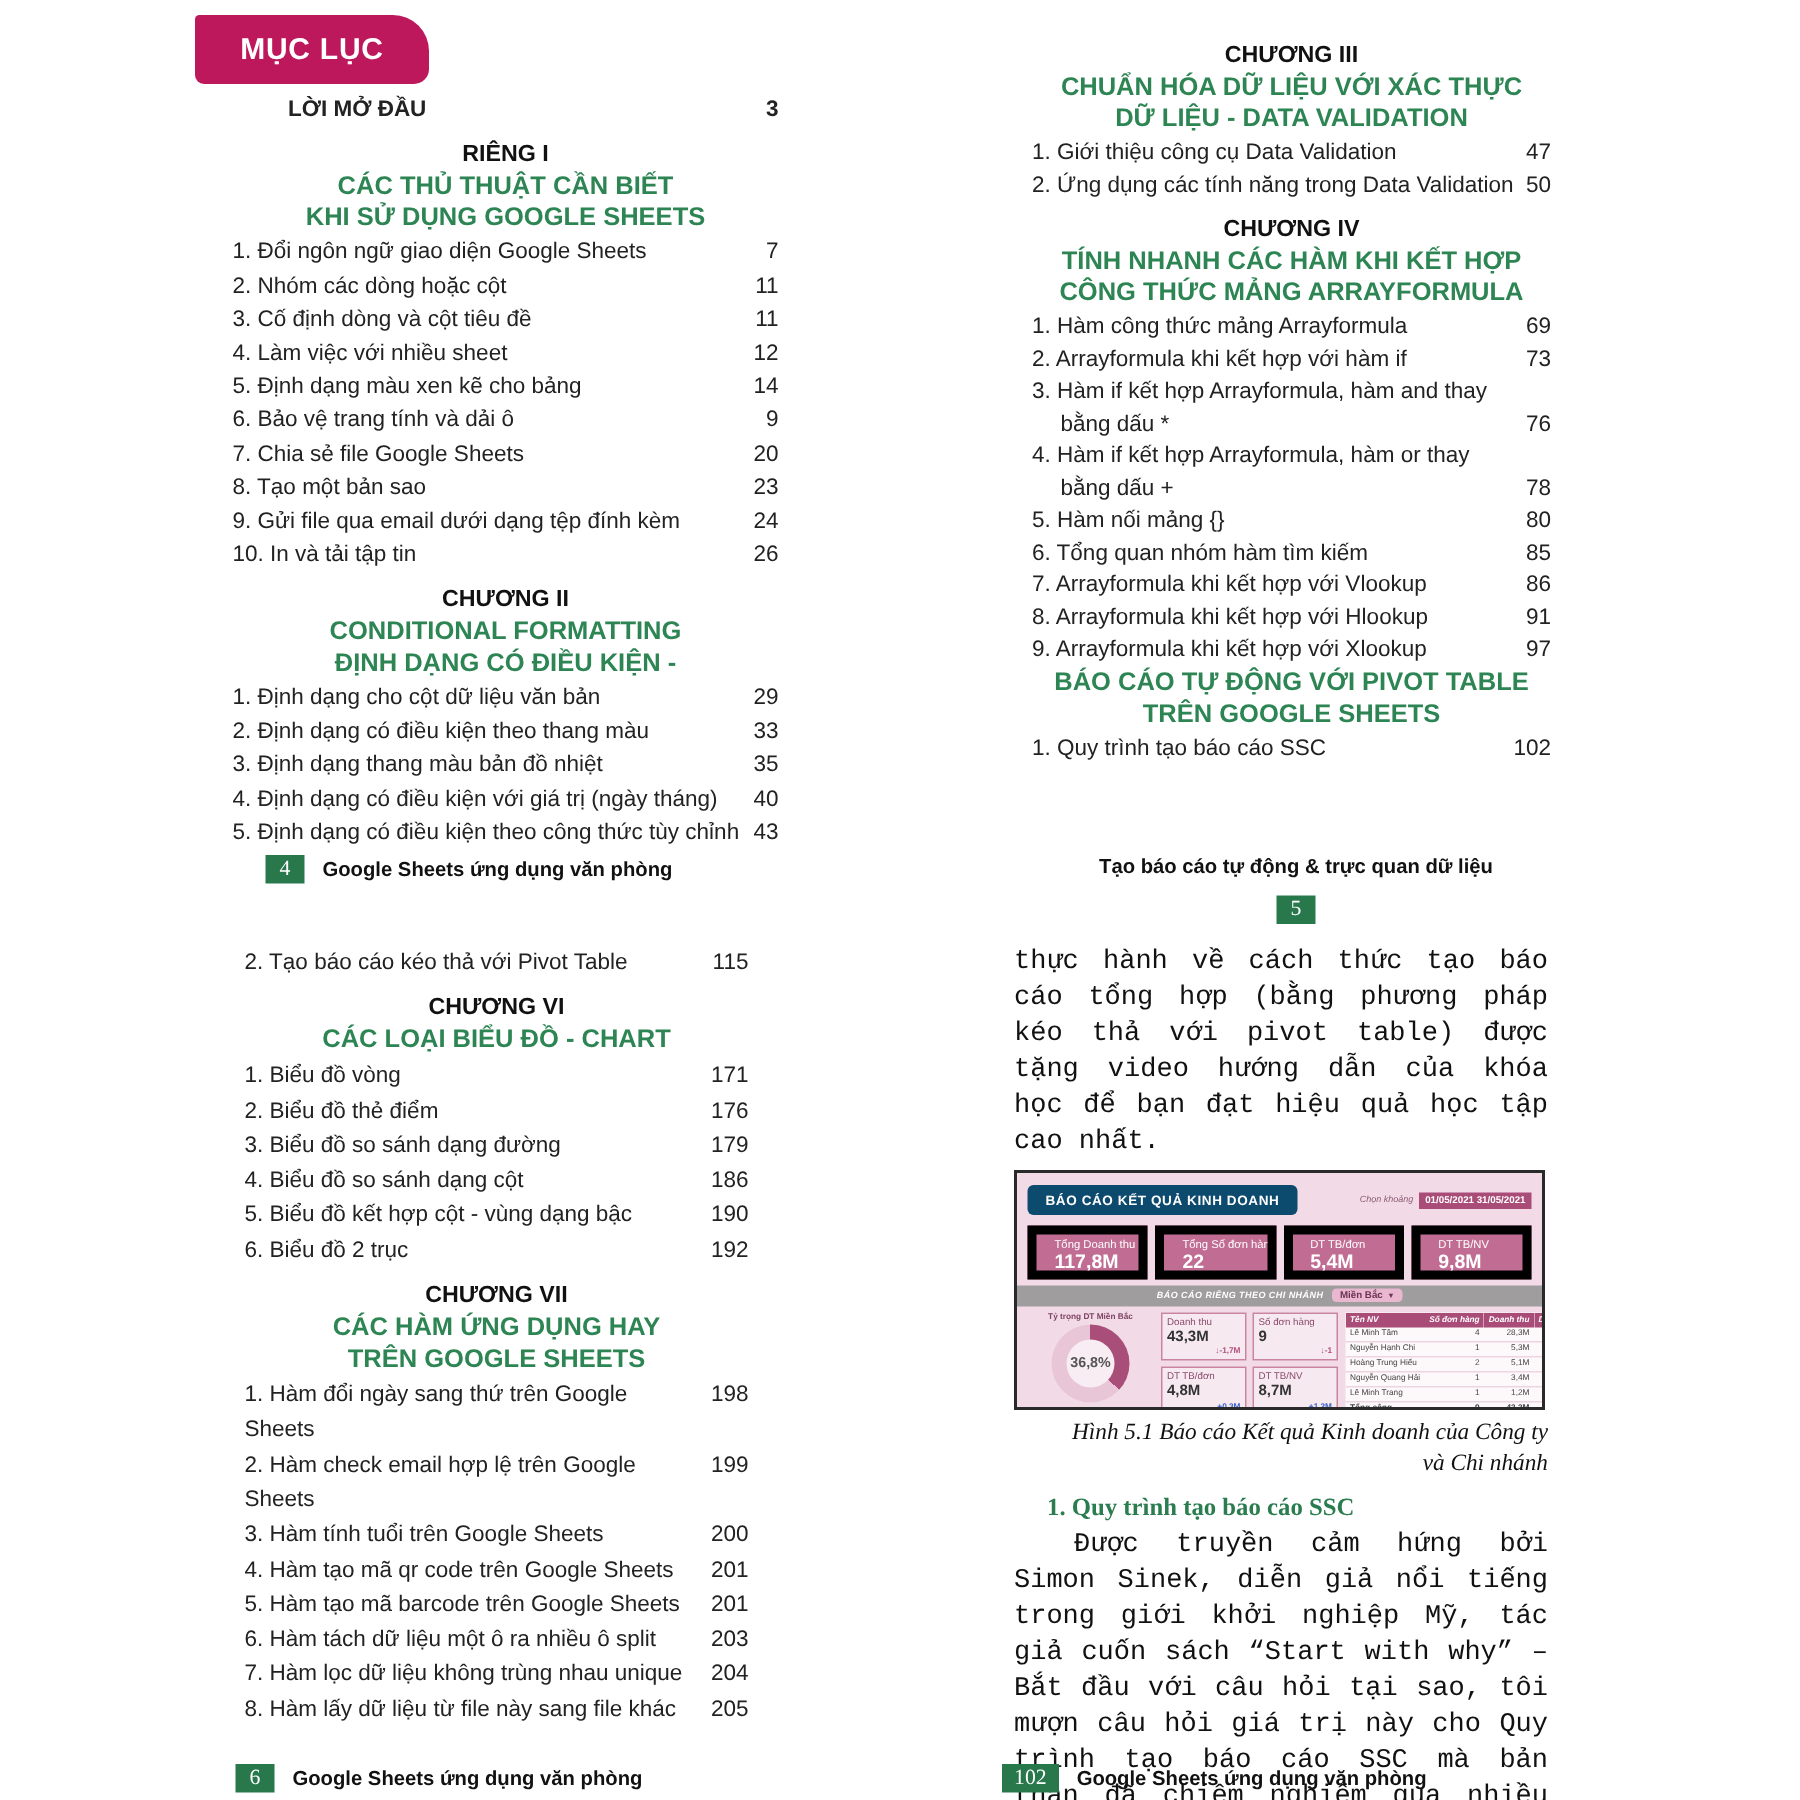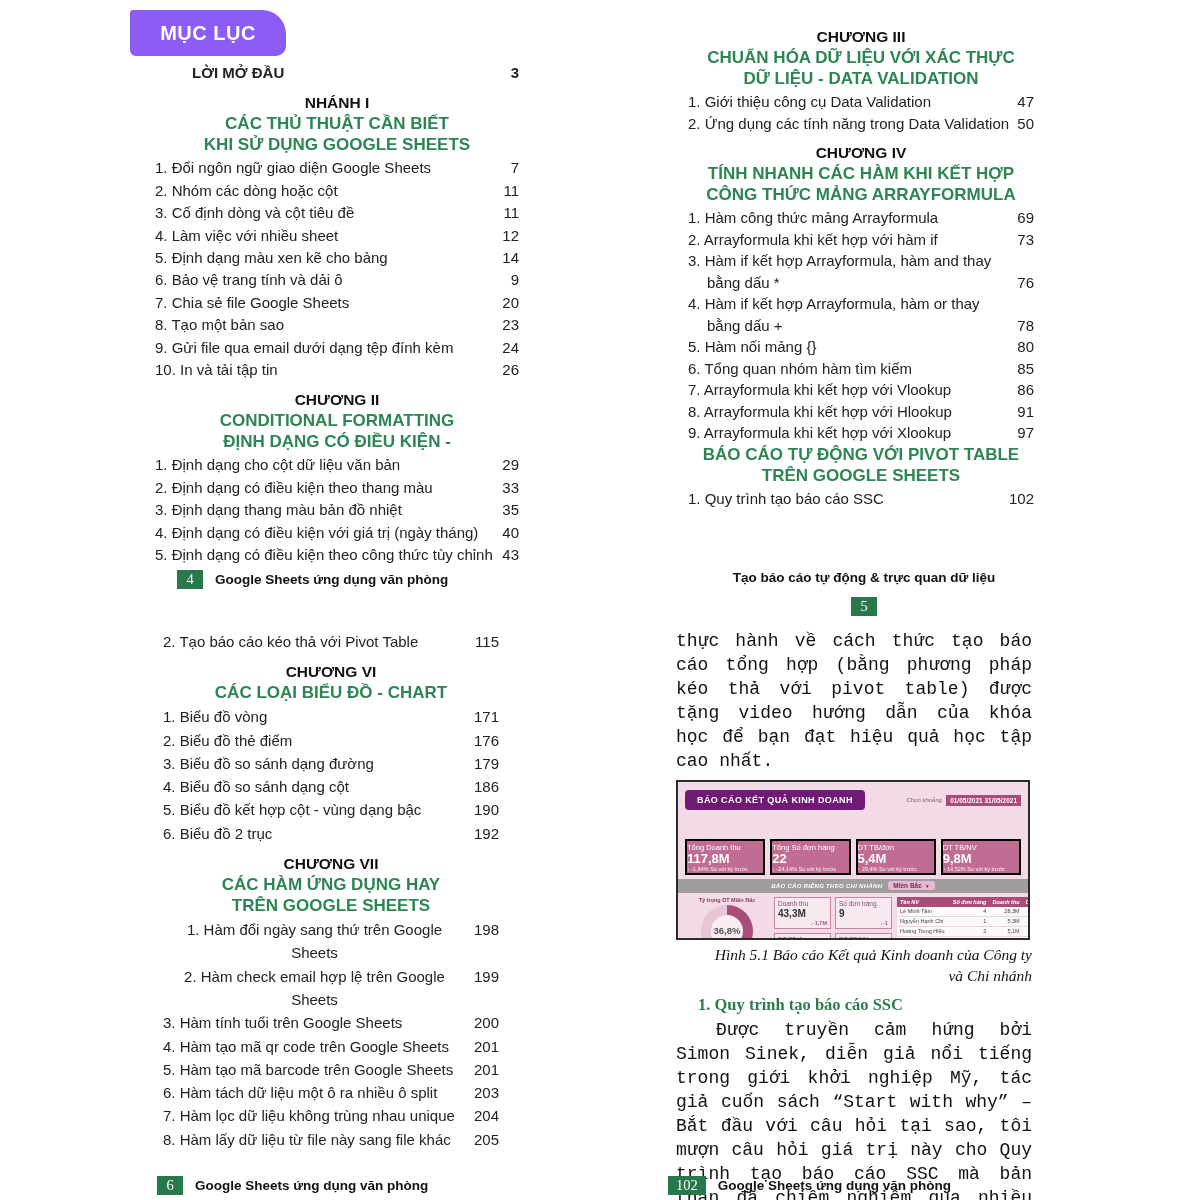--- a/index.html
+++ b/index.html
@@ -1,21 +1,21 @@
 <!DOCTYPE html>
 <html><head>
 <meta charset="utf-8">
 <style>
   html,body{margin:0;padding:0;background:#ffffff;}
   .sheet{position:relative;width:1200px;height:1200px;background:#fff;overflow:hidden;
          font-family:"Liberation Sans", sans-serif;color:#1c1c1c;}
 
   
   .toc-banner{position:absolute;left:130px;top:10px;width:156px;height:46px;
-    background:#8b5cf6;color:#fff;font-weight:bold;font-size:20px;letter-spacing:.5px;
+    background:#be185d;color:#fff;font-weight:bold;font-size:20px;letter-spacing:.5px;
     display:flex;align-items:center;justify-content:center;
     border-radius:3px 24px 10px 6px;}
 
   
   .col{position:absolute;}
   #q1{left:155px;top:62px;width:364px;}
   #q2{left:688px;top:27px;width:346px;}
   #q3{left:163px;top:630px;width:336px;}
 
   .toc-row{display:flex;justify-content:space-between;align-items:baseline;
@@ -23,21 +23,21 @@
   #q2 .toc-row{line-height:21.5px;}
   #q3 .toc-row{line-height:23.3px;}
   .toc-row .pg{margin-left:8px;white-space:nowrap;}
   .intro-row{font-weight:bold;padding-left:37px;}
   .cont-line{padding-left:19px;}
 
   .chap-num{margin-top:9px;text-align:center;font-weight:bold;font-size:15.5px;
     line-height:20px;color:#111;}
   .chap-title{text-align:center;font-weight:bold;font-size:17px;line-height:21px;
     color:#2e8554;}
-  .items{margin-top:2px;text-align:center;}
+  .items{margin-top:2px;}
 
   
   .footer{position:absolute;display:flex;align-items:center;gap:12px;
     font-size:13.5px;font-weight:bold;color:#111;}
   .badge{background:#28784c;color:#fff;font-family:"Liberation Serif", serif;
     font-weight:normal;font-size:14.5px;padding:1px 8px;min-width:10px;text-align:center;}
   #footer1{left:177px;top:570px;}
   #footer2{left:688px;top:570px;width:352px;justify-content:flex-end;flex-direction:column;}
   #footer3{left:157px;top:1176px;}
   #footer4{left:668px;top:1176px;}
@@ -51,28 +51,28 @@
   .para2{margin-top:4px;}
   .bullets{margin-top:8px;padding-left:24px;}
   .bullet{display:flex;font-size:16.5px;line-height:1.33;}
   .bullet .dash{width:26px;flex:none;}
   .bullet .btxt{flex:1;text-align:justify;}
 
   
   #dash{margin-top:6px;width:354px;height:160px;border:2px solid #2a2a2a;background:#f2dbe7;
     padding:6px 7px;box-sizing:border-box;font-family:"Liberation Sans", sans-serif;overflow:hidden;}
   .dash-row1{display:flex;justify-content:space-between;align-items:center;height:25px;}
-  .dash-title{background:#701a75;color:#fff;font-weight:bold;font-size:9px;letter-spacing:.4px;
+  .dash-title{background:#0c4a6e;color:#fff;font-weight:bold;font-size:9px;letter-spacing:.4px;
     padding:5px 12px;border-radius:4px;white-space:nowrap;}
   .dash-date-wrap{display:flex;align-items:center;gap:4px;}
   .dash-date-label{font-style:italic;font-size:6px;color:#8a5a74;}
   .dash-date{background:#a94c77;color:#fff;font-size:6.5px;font-weight:bold;padding:2px 4px;white-space:nowrap;}
   .dash-kpis{display:flex;gap:5px;margin-top:4px;}
-  .kpi{flex:1;background:#c16d93;border:2px solid #000000;padding:2px 0;color:#fff;
-    height:36px;box-sizing:border-box;overflow:hidden;margin-top:22px;}
+  .kpi{flex:1;background:#c16d93;border:6px solid #000000;padding:2px 12px;color:#fff;
+    height:36px;box-sizing:border-box;overflow:hidden;}
   .kpi-label{font-size:7.5px;line-height:9px;white-space:nowrap;}
   .kpi-value{font-size:13px;font-weight:bold;line-height:14px;}
   .kpi-delta{font-size:5.5px;line-height:7px;opacity:.9;white-space:nowrap;}
   .dash-branch{display:flex;justify-content:center;align-items:center;gap:6px;
     background:#9f9d9e;height:14px;margin:4px -7px 0;}
   .branch-label{color:#fff;font-style:italic;font-weight:bold;font-size:6px;letter-spacing:.3px;}
   .branch-dd{background:#e9b7cf;color:#6d3354;font-size:6.5px;font-weight:bold;
     padding:1px 5px;border-radius:3px;display:flex;align-items:center;gap:3px;}
   .branch-dd .caret{font-size:5px;}
   .dash-bottom{display:flex;gap:5px;margin-top:4px;align-items:stretch;}
@@ -104,21 +104,21 @@
 <div class="sheet">
 
   <div class="toc-banner">MỤC LỤC</div>
 
   <div class="col" id="q1">
     <div class="toc-row intro-row">
       <span>LỜI MỞ ĐẦU</span>
       <span class="pg">3</span>
     </div>
 
-    <div class="chap-num">NHÁNH I</div>
+    <div class="chap-num">RIÊNG I</div>
     <div class="chap-title">CÁC THỦ THUẬT CẦN BIẾT</div>
     <div class="chap-title">KHI SỬ DỤNG GOOGLE SHEETS</div>
     <div class="items">
       <div class="toc-row">
           <span>1. Đổi ngôn ngữ giao diện Google Sheets</span>
           <span class="pg">7</span>
         </div>
       <div class="toc-row">
           <span>2. Nhóm các dòng hoặc cột</span>
           <span class="pg">11</span>

